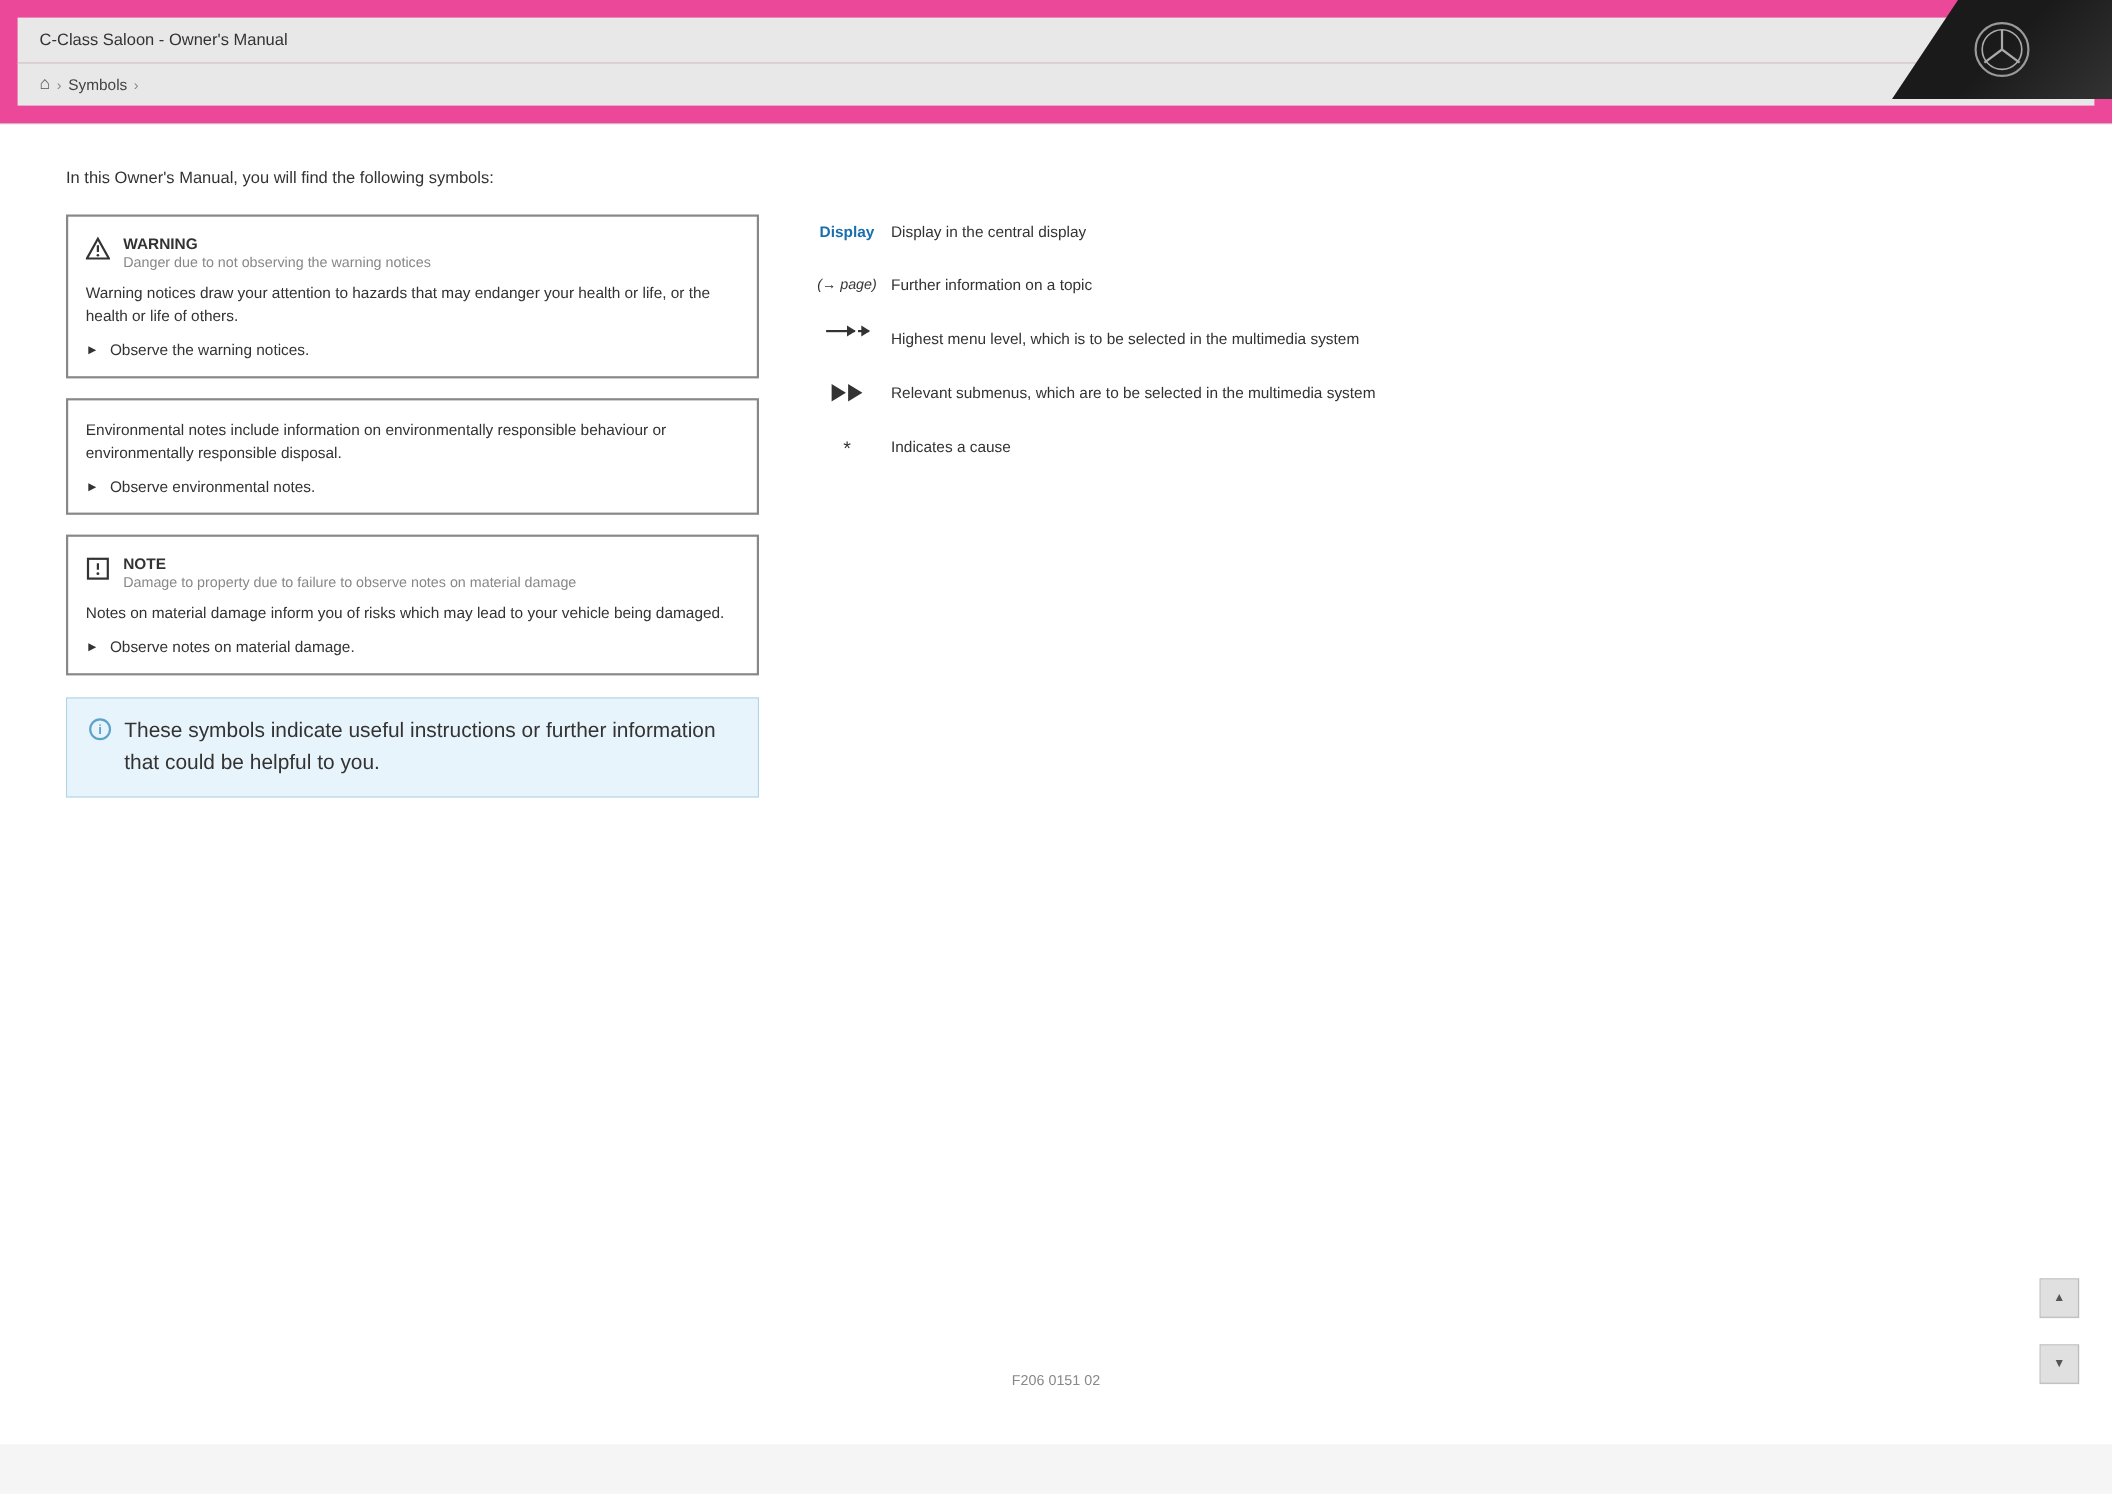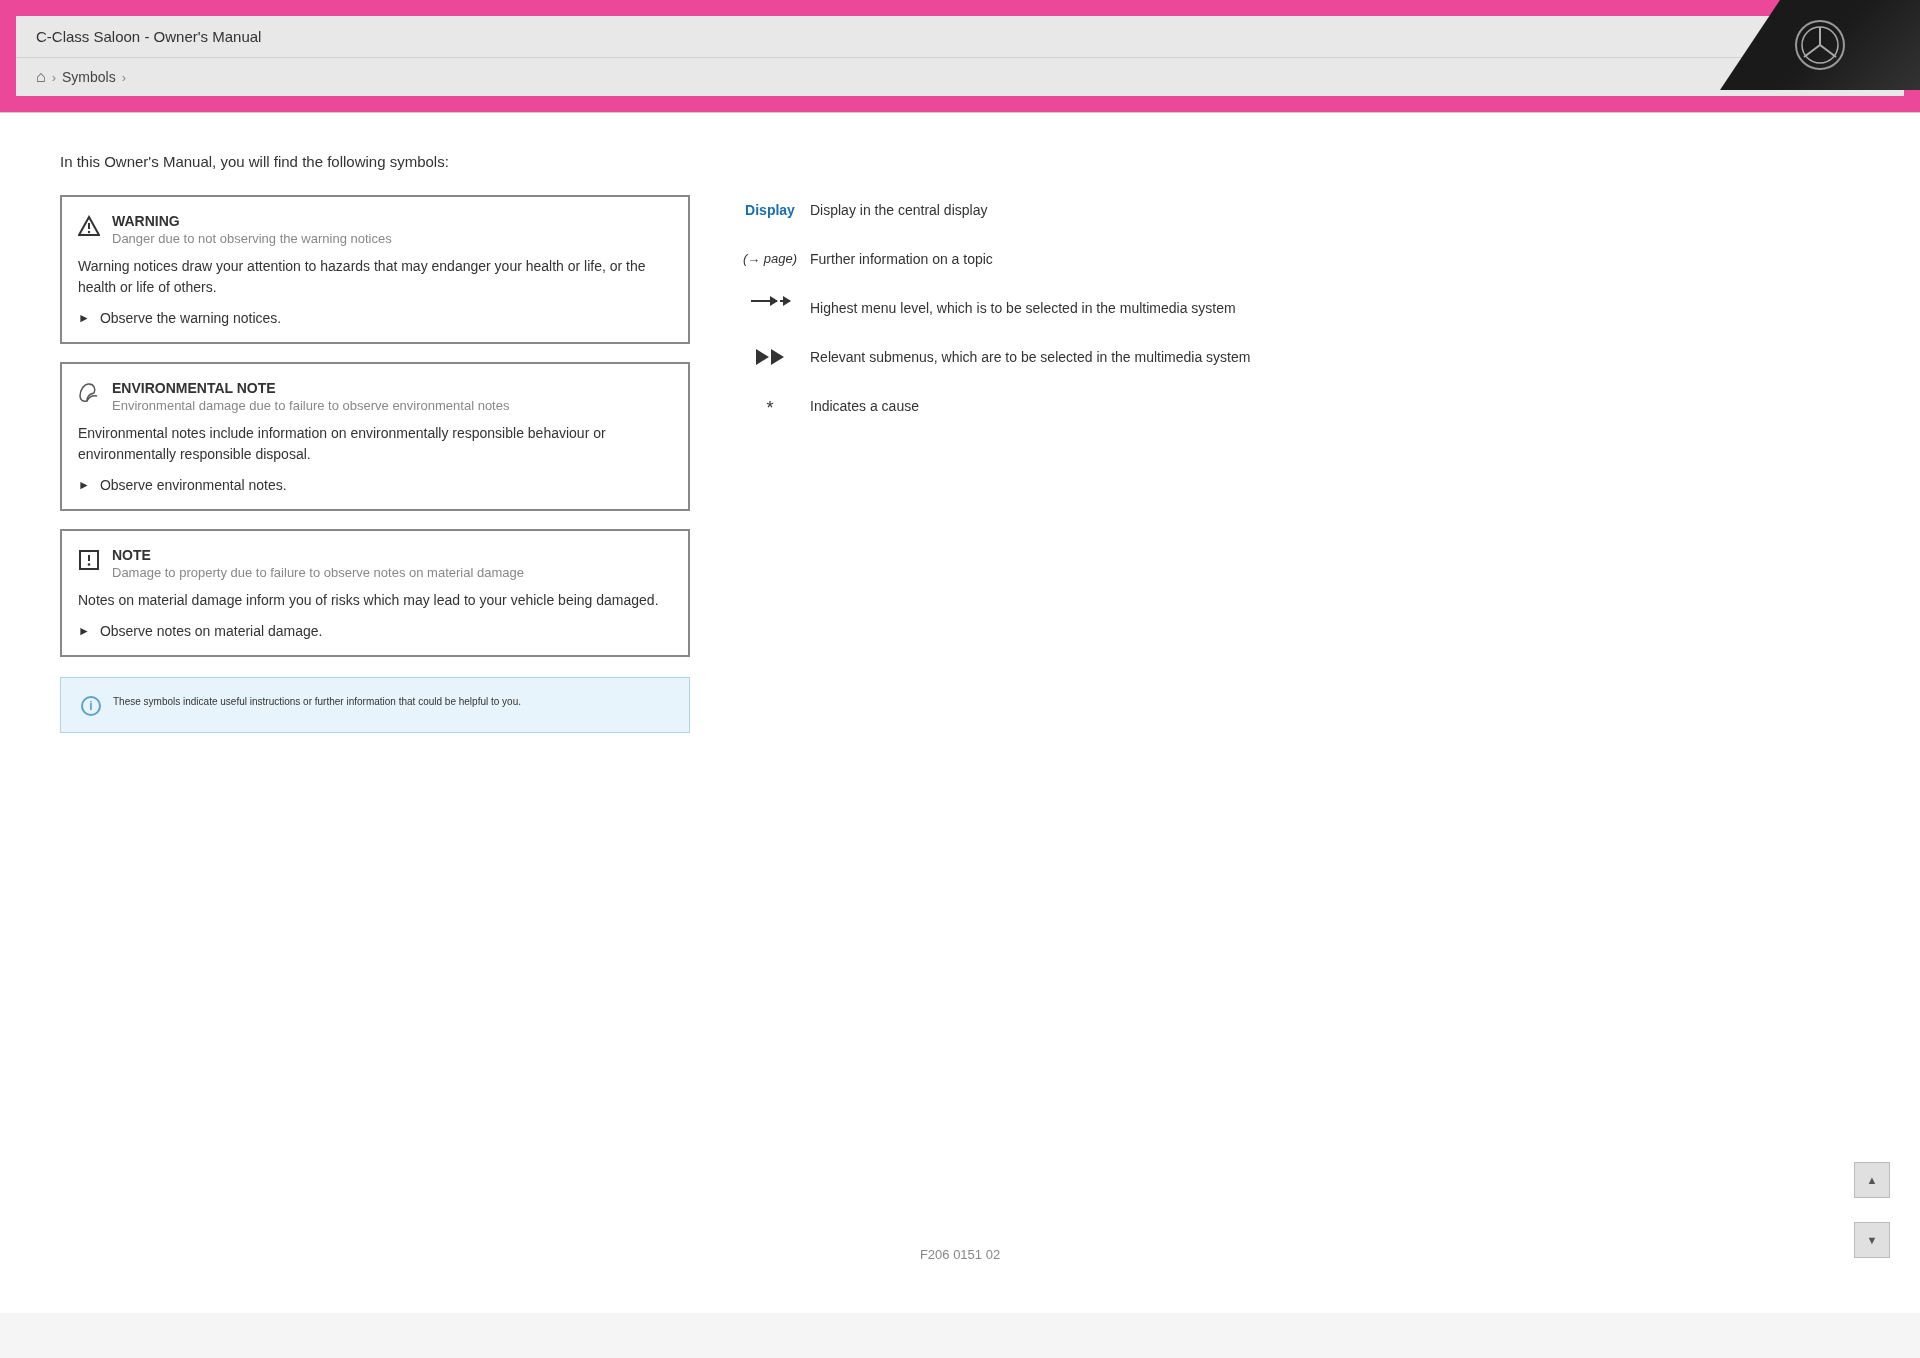--- a/index.html
+++ b/index.html
@@ -182,21 +182,21 @@
       border-radius: 50%;
       display: flex;
       align-items: center;
       justify-content: center;
       font-size: 12px;
       font-weight: bold;
       color: #5ba3c9;
     }
 
     .info-text {
-      font-size: 10px;
+      font-size: 19px;
       color: #333;
       line-height: 1.5;
     }
 
     
     .symbol-row {
       display: flex;
       align-items: flex-start;
       margin-bottom: 28px;
     }
@@ -352,32 +352,20 @@
           </div>
         </div>
         <p class="notice-body">Warning notices draw your attention to hazards that may endanger your health or life, or the health or life of others.</p>
         <div class="notice-instruction">
           <span class="notice-arrow">►</span>
           <span>Observe the warning notices.</span>
         </div>
       </div>
 
       <div class="notice-box">
-        <div class="notice-header">
-          <div class="notice-icon">
-            <svg width="22" height="22" viewBox="0 0 22 22" xmlns="http://www.w3.org/2000/svg">
-              <path d="M11,2 C6,2 2,8 2,14 C2,18 5,20 9,19 C9,15 11,12 16,11 C18,7 16,2 11,2 Z" fill="none" stroke="#555" stroke-width="1.5"></path>
-              <path d="M9,19 C11,15 15,13 19,14" fill="none" stroke="#555" stroke-width="1.5"></path>
-            </svg>
-          </div>
-          <div>
-            <span class="notice-title">ENVIRONMENTAL NOTE</span>
-            <span class="notice-subtitle">Environmental damage due to failure to observe environmental notes</span>
-          </div>
-        </div>
         <p class="notice-body">Environmental notes include information on environmentally responsible behaviour or environmentally responsible disposal.</p>
         <div class="notice-instruction">
           <span class="notice-arrow">►</span>
           <span>Observe environmental notes.</span>
         </div>
       </div>
 
       <div class="notice-box">
         <div class="notice-header">
           <div class="notice-icon">

